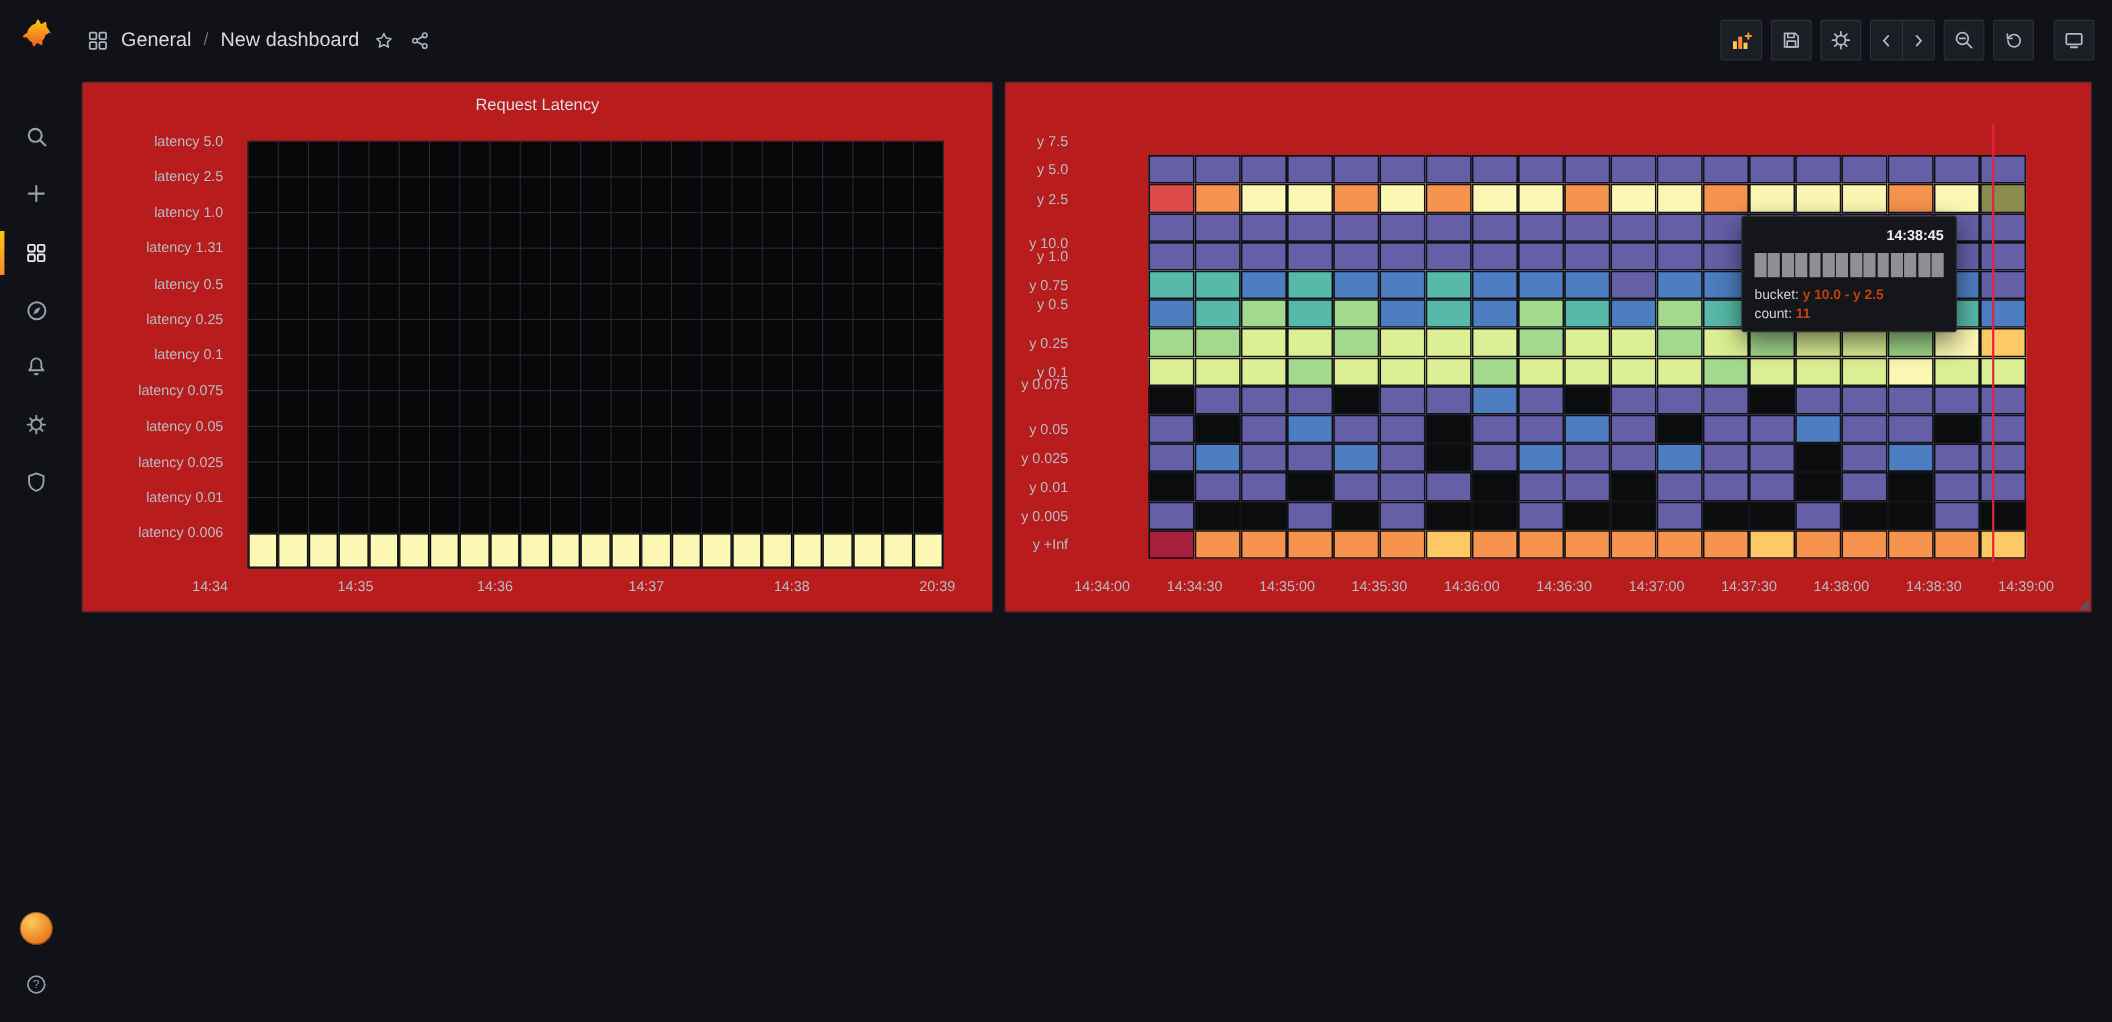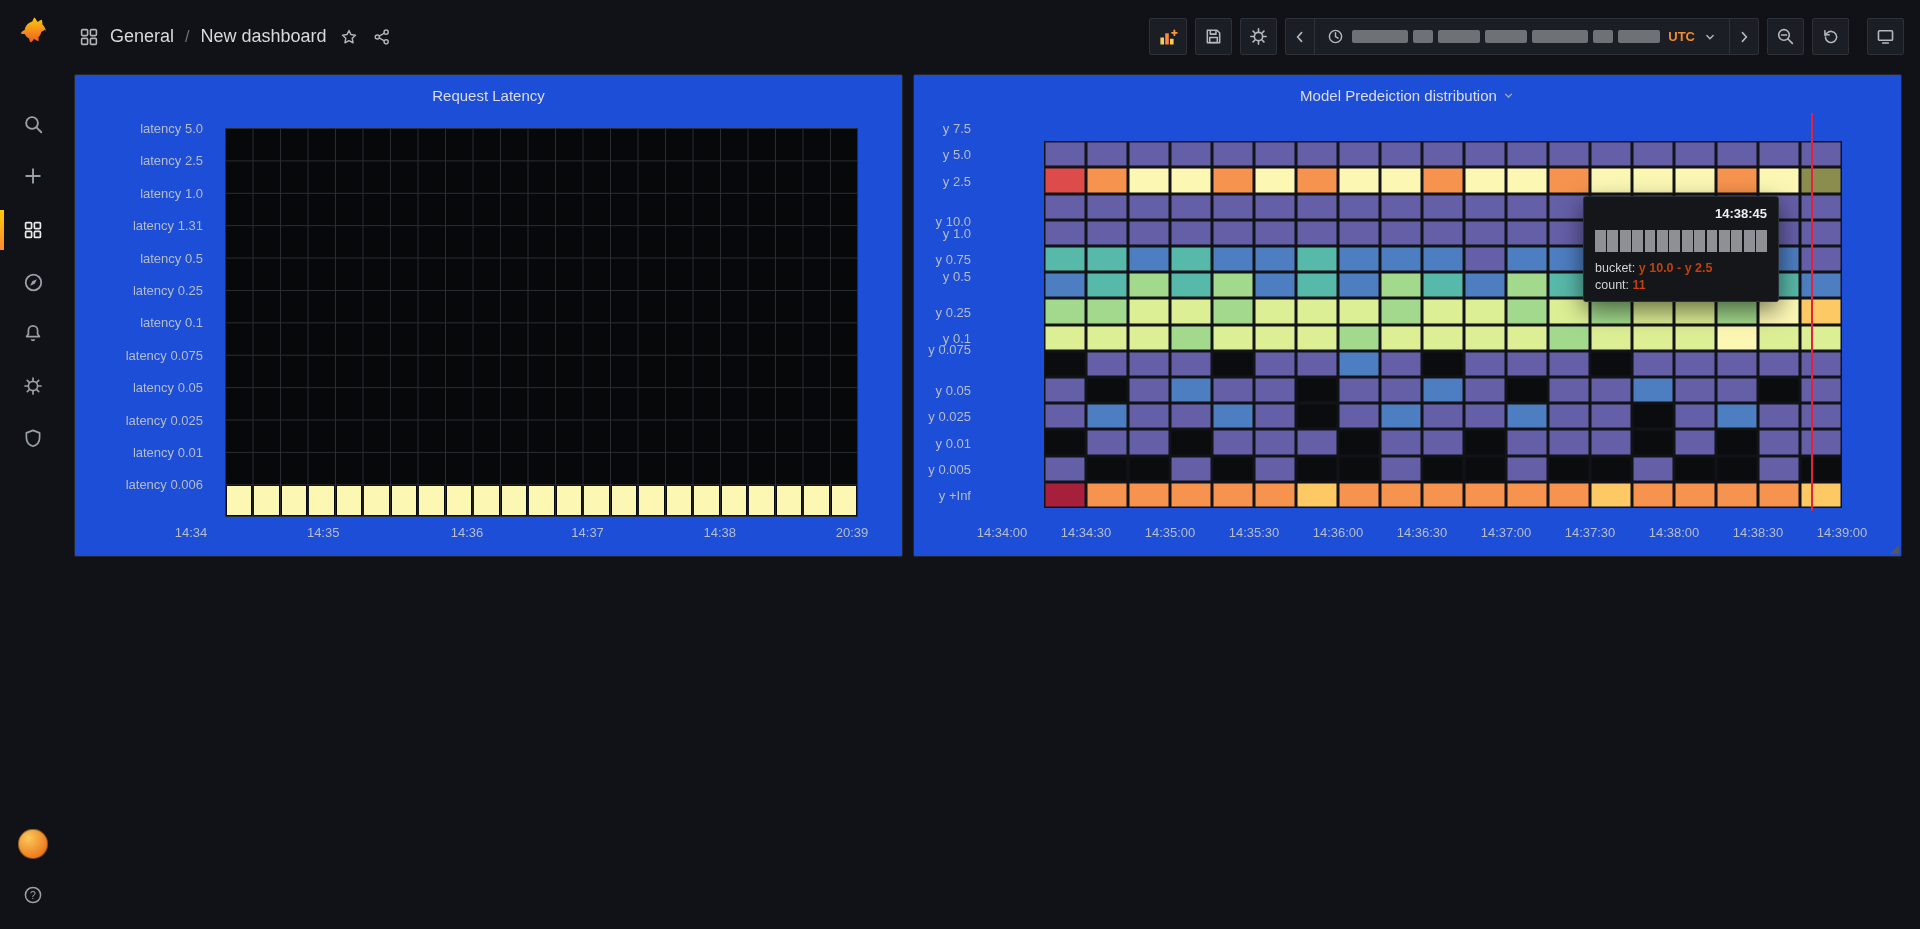--- a/index.html
+++ b/index.html
@@ -56,21 +56,21 @@
   .redact i { display:block; height:13px; background:#75787e; border-radius:2px; opacity:.92; }
   .redact i:nth-child(1){width:56px}.redact i:nth-child(2){width:20px}
   .redact i:nth-child(3){width:42px}.redact i:nth-child(4){width:42px}
   .redact i:nth-child(5){width:56px}.redact i:nth-child(6){width:20px}
   .redact i:nth-child(7){width:42px}
   .utc { color:#f08a34; font-size:13px; font-weight:700; }
   .tv-sep { margin-left:10px; }
 
   
   .panel {
-    position:absolute; top:74px; background:#1d4ed8;
+    position:absolute; top:74px; background:#b91c1c;
     border:1px solid #25272d; border-radius:2px;
   }
   #panel-latency    { left:74px;  width:829px; height:483px; }
   #panel-prediction { left:913px; width:989px; height:483px; }
   .panel-title {
     position:absolute; top:9px; left:0; right:0; height:22px;
     display:flex; align-items:center; justify-content:center; gap:5px;
     font-size:15px; color:#dcdde1; background:none; border:none; cursor:pointer; width:100%;
   }
   .layer { position:absolute; inset:0; }
@@ -251,39 +251,20 @@
           <line x1="6.3" y1="6.3" x2="4.3" y2="4.3"></line>
         <line x1="10" y1="4.8" x2="10" y2="2"></line>
           <line x1="13.7" y1="6.3" x2="15.7" y2="4.3"></line>
       </svg>
     </button>
 
     <div class="time-group">
       <button class="tb-btn">
         <svg width="16" height="16" viewBox="0 0 20 20" fill="none" stroke="currentColor" stroke-width="2" stroke-linecap="round">
             <polyline points="12,4.5 7,10 12,15.5"></polyline>
-          </svg>
-      </button>
-      <button class="tb-btn picker">
-        <svg width="17" height="17" viewBox="0 0 20 20" fill="none" stroke="currentColor" stroke-width="1.7" stroke-linecap="round">
-          <circle cx="10" cy="10" r="7.2"></circle>
-            <polyline points="10,5.6 10,10 13,12"></polyline>
-        </svg>
-        <span class="redact">
-          <i></i>
-            <i></i>
-            <i></i>
-            <i></i>
-            <i></i>
-            <i></i>
-            <i></i>
-        </span>
-        <span class="utc">UTC</span>
-        <svg width="14" height="14" viewBox="0 0 20 20" fill="none" stroke="currentColor" stroke-width="2" stroke-linecap="round">
-            <polyline points="5.5,8 10,12.5 14.5,8"></polyline>
           </svg>
       </button>
       <button class="tb-btn">
         <svg width="16" height="16" viewBox="0 0 20 20" fill="none" stroke="currentColor" stroke-width="2" stroke-linecap="round">
             <polyline points="8,4.5 13,10 8,15.5"></polyline>
           </svg>
       </button>
     </div>
 
     <button class="tb-btn">
@@ -347,34 +328,28 @@
       <div class="p1-cell" style="left: 469px; background: rgb(252, 248, 180);"></div>
       <div class="p1-cell" style="left: 496.5px; background: rgb(252, 248, 180);"></div>
       <div class="p1-cell" style="left: 524px; background: rgb(252, 248, 180);"></div>
       <div class="p1-cell" style="left: 551.5px; background: rgb(252, 248, 180);"></div>
       <div class="p1-cell" style="left: 579px; background: rgb(252, 248, 180);"></div>
       <div class="p1-cell" style="left: 606.5px; background: rgb(252, 248, 180);"></div>
     </div>
   <div class="layer" id="p1-xticks">
       <div class="xlab" style="left: 116px;">14:34</div>
       <div class="xlab" style="left: 248.2px;">14:35</div>
-      <div class="xlab" style="left: 392px;">14:36</div>
+      <div class="xlab" style="left: 375px;">14:36</div>
       <div class="xlab" style="left: 512.6px;">14:37</div>
       <div class="xlab" style="left: 644.8px;">14:38</div>
       <div class="xlab" style="left: 777px;">20:39</div>
     </div>
 </section>
 
 <section class="panel" id="panel-prediction">
-  <button class="panel-title">
-    <span>Model Predeiction distribution</span>
-    <svg width="13" height="13" viewBox="0 0 20 20" fill="none" stroke="#9aa0a8" stroke-width="2.2" stroke-linecap="round">
-        <polyline points="5.5,8 10,12.5 14.5,8"></polyline>
-      </svg>
-  </button>
   <div class="layer" id="p2-ylabels">
       <div class="ylab p2" style="top: 53.1px;">y 7.5</div>
       <div class="ylab p2" style="top: 79.3px;">y 5.0</div>
       <div class="ylab p2" style="top: 105.5px;">y 2.5</div>
       <div class="ylab p2" style="top: 146px;">y 10.0</div>
       <div class="ylab p2" style="top: 157.9px;">y 1.0</div>
       <div class="ylab p2" style="top: 184.1px;">y 0.75</div>
       <div class="ylab p2" style="top: 201px;">y 0.5</div>
       <div class="ylab p2" style="top: 236.5px;">y 0.25</div>
       <div class="ylab p2" style="top: 262.7px;">y 0.1</div>

